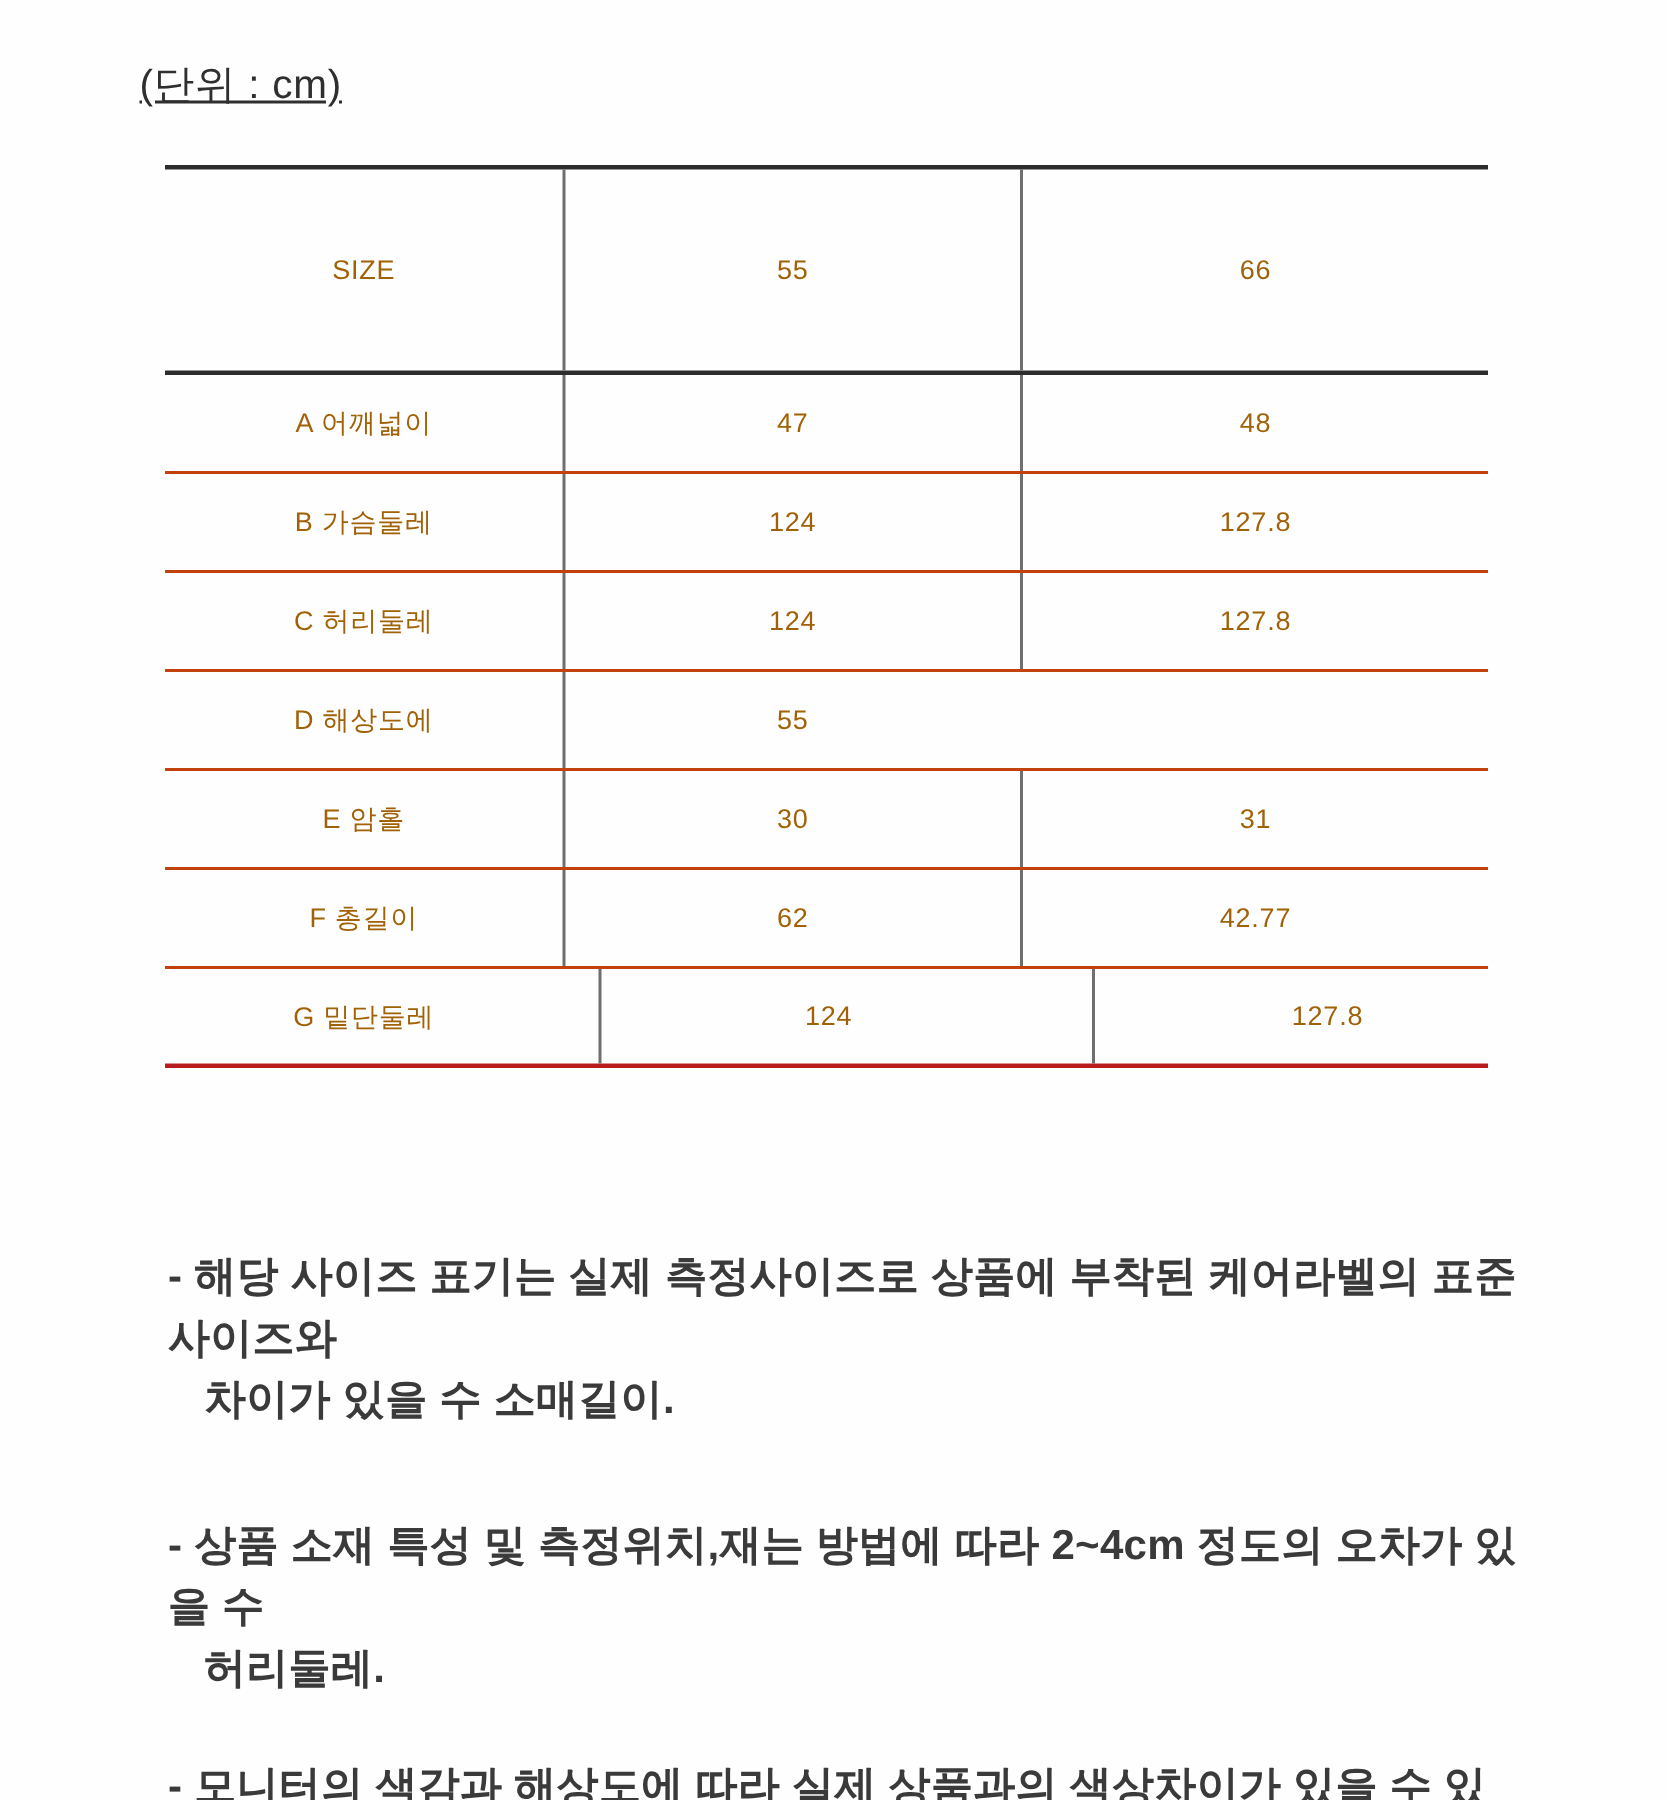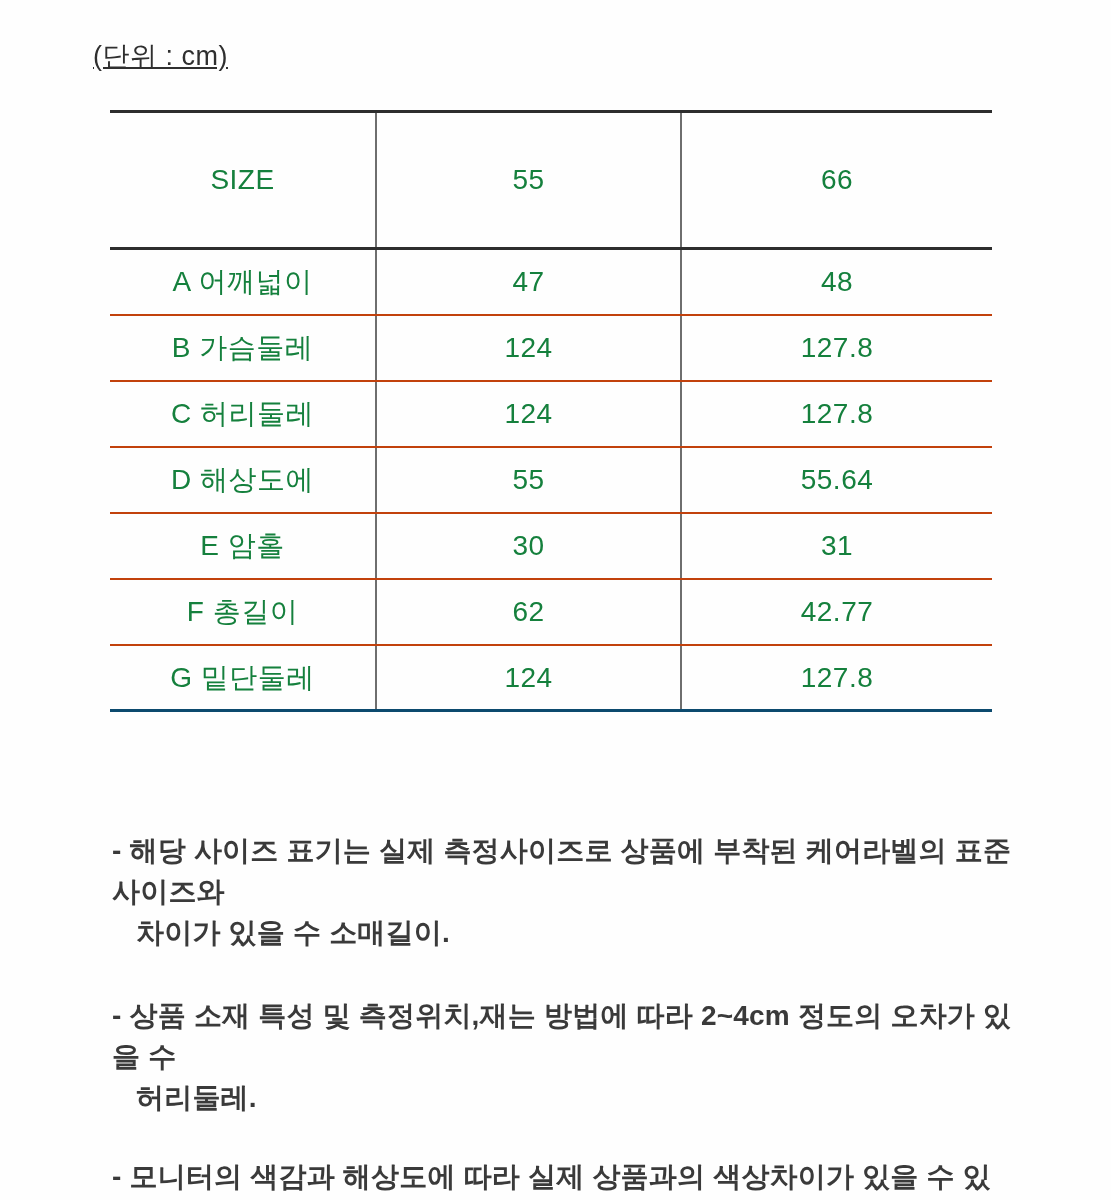--- a/index.html
+++ b/index.html
@@ -33,43 +33,44 @@
   }
   .trow.header {
     height: 137px;
     border-bottom: 3px solid #2d2d2d;
   }
   .trow.data {
     height: 66px;
     border-bottom: 2px solid #c2410c;
   }
   .trow.data.last {
-    border-bottom: 3px solid #0c4a6e;
+    border-bottom: 3px solid #b91c1c;
+    gap: 24px;
   }
   .tcell {
     display: flex;
     align-items: center;
     justify-content: center;
-    font-size: 28px;
-    color: #15803d;
+    font-size: 18px;
+    color: #a16207;
     letter-spacing: 0.5px;
   }
   .tcell.v {
     border-left: 2px solid #6e6e6e;
   }
   .notes {
     position: absolute;
     left: 112px;
     top: 830px;
     width: 900px;
     font-size: 28px;
     color: #3a3a3a;
   }
   .note { margin: 0; font-weight: bold; }
-  .note-2 { margin-top: 42px; }
+  .note-2 { margin-top: 56px; }
   .note-3 { margin-top: 38px; }
   .note-line {
     line-height: 41px;
     letter-spacing: 0.2px;
   }
   .note-line.cont {
     padding-left: 24px;
   }
 </style>
 </head>
@@ -98,21 +99,20 @@
 
   <div class="trow data">
     <div class="tcell">C 허리둘레</div>
     <div class="tcell v">124</div>
     <div class="tcell v">127.8</div>
   </div>
 
   <div class="trow data">
     <div class="tcell">D 해상도에</div>
     <div class="tcell v">55</div>
-    <div class="tcell v">55.64</div>
   </div>
 
   <div class="trow data">
     <div class="tcell">E 암홀</div>
     <div class="tcell v">30</div>
     <div class="tcell v">31</div>
   </div>
 
   <div class="trow data">
     <div class="tcell">F 총길이</div>

